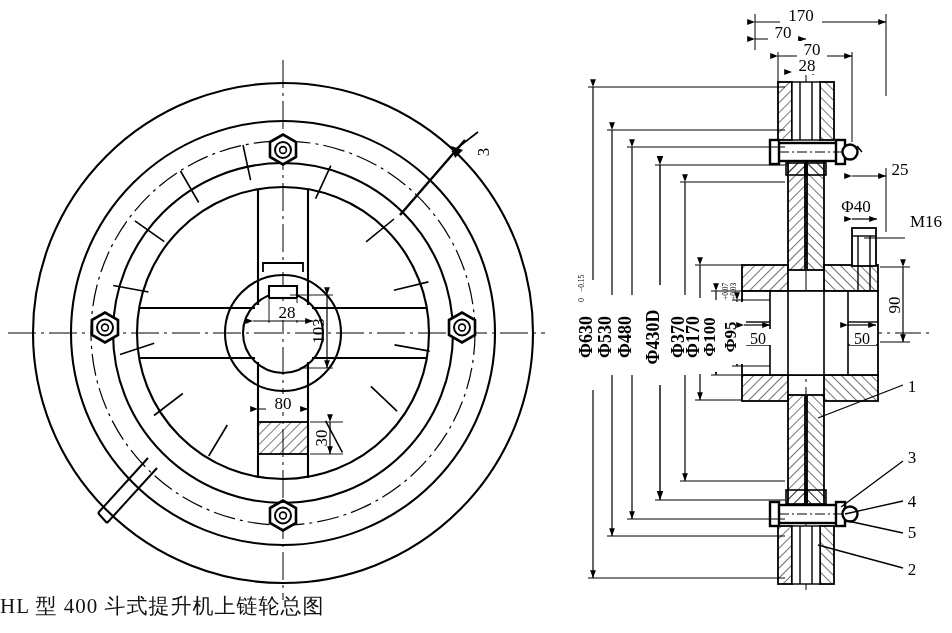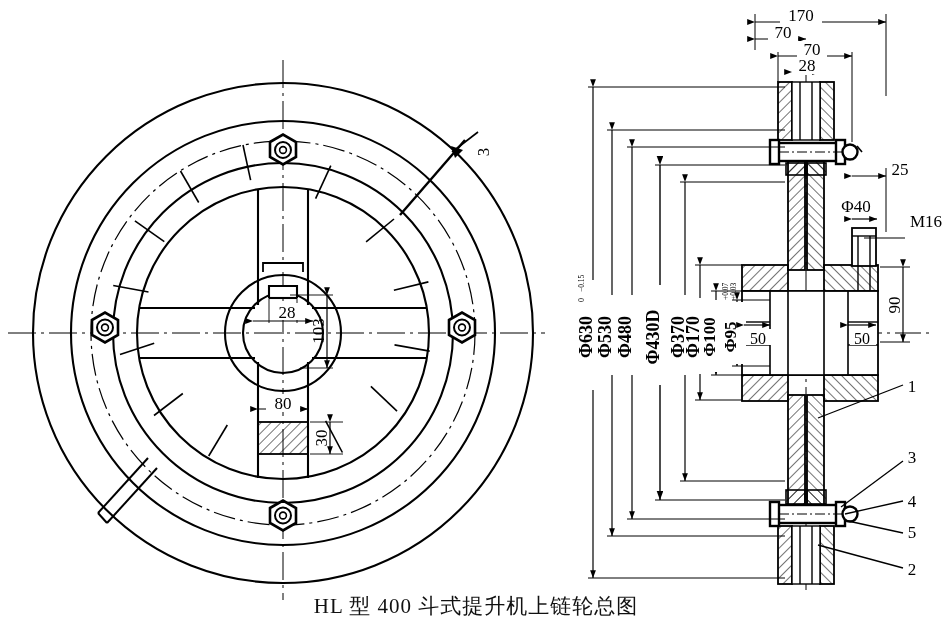--- a/index.html
+++ b/index.html
@@ -1,19 +1,19 @@
 <!DOCTYPE html>
 <html><head>
 <meta charset="utf-8">
 <style>
   html,body{margin:0;padding:0;background:#ffffff;}
   body{width:952px;height:633px;position:relative;overflow:hidden;
        font-family:"Liberation Serif",serif;color:#000;}
   #drawing{position:absolute;left:0;top:0;width:952px;height:633px;}
-  .title{position:absolute;left:0;top:592px;width:952px;text-align:center;
+  .title{position:absolute;left:0;top:592px;width:952px;text-align:left;
          font-family:"Liberation Serif",serif;font-size:21px;letter-spacing:1px;
          color:#111;}
   svg text{font-family:"Liberation Serif",serif;fill:#000;}
 </style>
 </head>
 <body>
 
 <div id="drawing">
 <svg width="952" height="633" viewBox="0 0 952 633">
   <defs>

